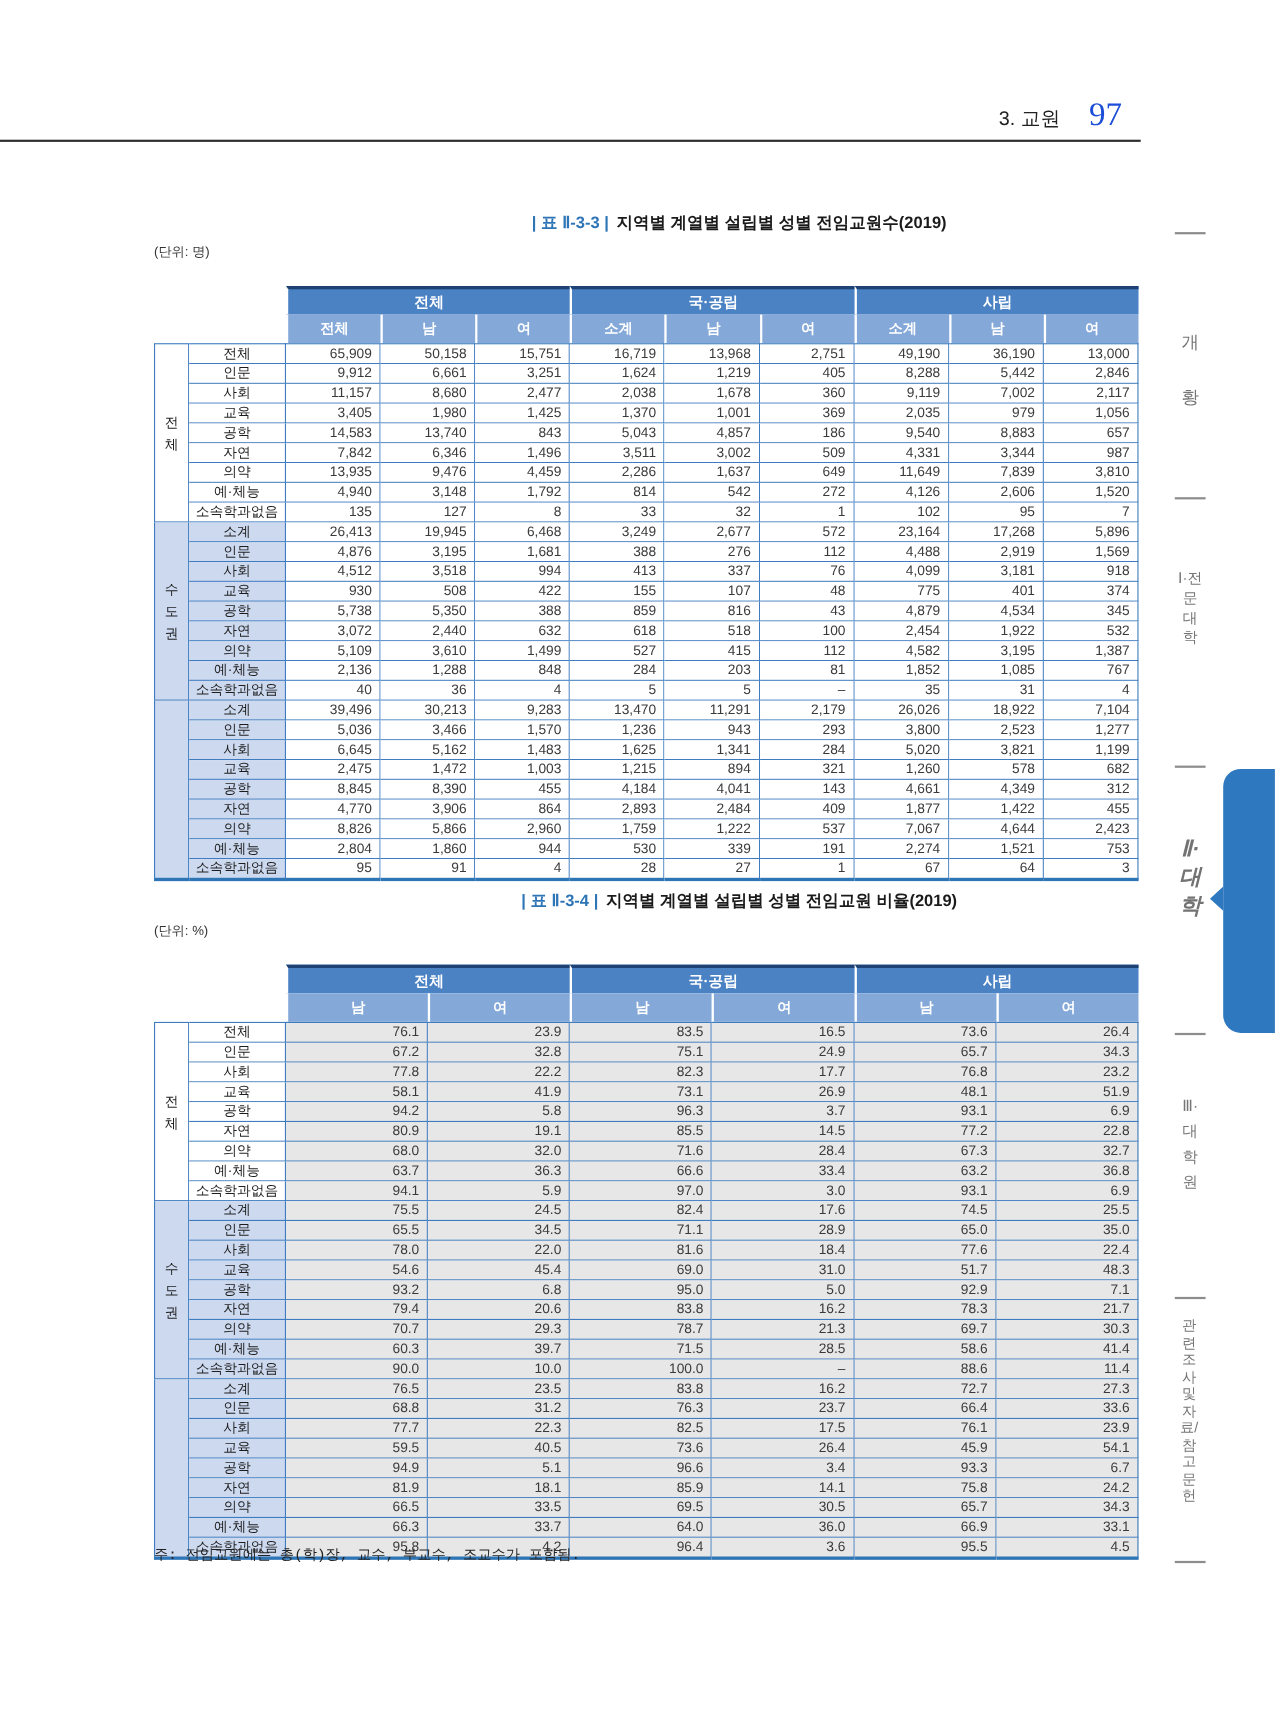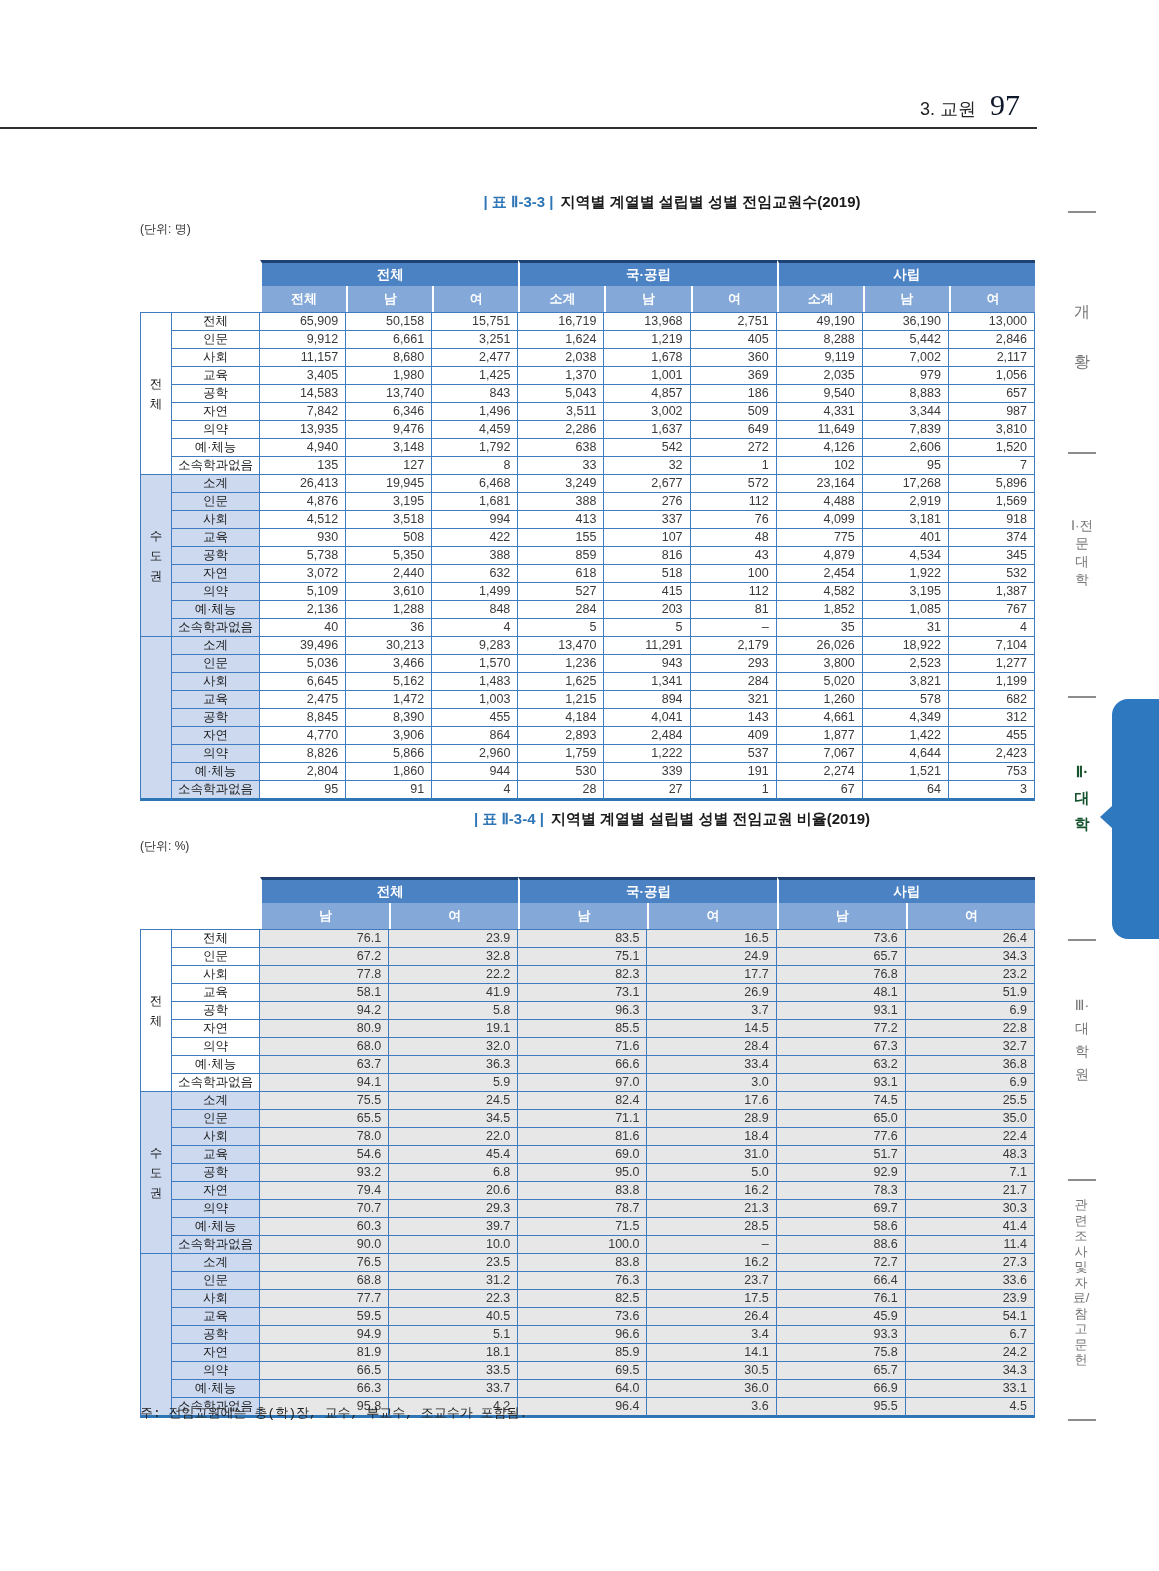--- a/index.html
+++ b/index.html
@@ -1,21 +1,21 @@
 <!DOCTYPE html>
 <html><head>
 <meta charset="utf-8">
 <style>
   html,body{margin:0;padding:0;background:#fff;}
   .page{position:relative;width:1159px;height:1571px;background:#fff;overflow:hidden;
         font-family:"Liberation Sans",sans-serif;color:#222;}
   
-  .hdr{position:absolute;top:88px;right:139px;display:flex;align-items:baseline;gap:14px;}
+  .hdr{position:absolute;top:88px;right:139px;display:flex;align-items:baseline;gap:26px;}
   .hdr .sec{font-size:18px;color:#222;}
-  .hdr .pnum{font-size:30px;font-family:"Liberation Serif",serif;color:#0f172a;}
+  .hdr .pnum{font-size:30px;font-family:"Liberation Serif",serif;color:#1d4ed8;}
   .hdr-line{position:absolute;top:127px;left:0;width:1037px;height:2px;background:#2f2f2f;}
   
   .tblock{position:absolute;left:140px;width:1064px;}
   .tb1{top:193px;} .tb2{top:810px;}
   .ttitle{text-align:center;font-size:15px;font-weight:bold;color:#1a1a1a;}
   .ttitle .tag{color:#2e75b6;margin-right:7px;}
   .unit{text-align:left;font-size:12px;color:#333;margin-top:9px;}
   table.dtable{border-collapse:separate;border-spacing:0;table-layout:fixed;width:895px;margin-top:22px;}
   col.region{width:32px;} col.field{width:88px;}
   th,td{padding:0;font-weight:normal;overflow:hidden;white-space:nowrap;}
@@ -36,21 +36,21 @@
   td.region-last{border-bottom:3px solid #2e75b6;padding-left:33px;}
   .vstack{width:14px;margin:0 auto;word-break:break-all;line-height:20px;font-size:12.5px;color:#1d1d1d;white-space:normal;text-align:center;}
   
   .note{position:absolute;left:140px;top:1404px;font-size:13px;color:#222;font-family:Liberation Mono, monospace;}
   
   .sline{position:absolute;left:1068px;width:28px;height:2px;background:#8c8c8c;}
   .vtext{position:absolute;left:1070px;width:24px;text-align:center;word-break:break-all;
          color:#767676;white-space:normal;}
   .vt1{top:287px;line-height:50px;font-size:16px;}
   .vt2{top:517px;line-height:18px;font-size:13.5px;}
-  .vt3{top:759px;line-height:26px;font-size:15px;color:#14532d;font-weight:600;}
+  .vt3{top:759px;line-height:26px;font-size:20px;color:#737373;font-weight:600;font-style:italic;}
   .vt4{top:994px;line-height:23px;font-size:14px;}
   .vt5{top:1197px;line-height:15.5px;font-size:13px;left:1071px;width:20px;}
   .tab-shape{position:absolute;left:1112px;top:699px;width:47px;height:240px;background:#2e78bf;
              border-radius:16px 0 0 16px;}
   .tab-shape::before{content:'';position:absolute;left:-12px;top:107px;width:0;height:0;
              border-top:11px solid transparent;border-bottom:11px solid transparent;
              border-right:12px solid #2e78bf;}
 </style>
 </head>
 <body>
@@ -187,21 +187,21 @@
             <td class="val">649</td>
             <td class="val">11,649</td>
             <td class="val">7,839</td>
             <td class="val">3,810</td>
           </tr>
           <tr>
             <td class="field plain">예·체능</td>
             <td class="val">4,940</td>
             <td class="val">3,148</td>
             <td class="val">1,792</td>
-            <td class="val">638</td>
+            <td class="val">814</td>
             <td class="val">542</td>
             <td class="val">272</td>
             <td class="val">4,126</td>
             <td class="val">2,606</td>
             <td class="val">1,520</td>
           </tr>
           <tr>
             <td class="field plain">소속학과없음</td>
             <td class="val">135</td>
             <td class="val">127</td>

